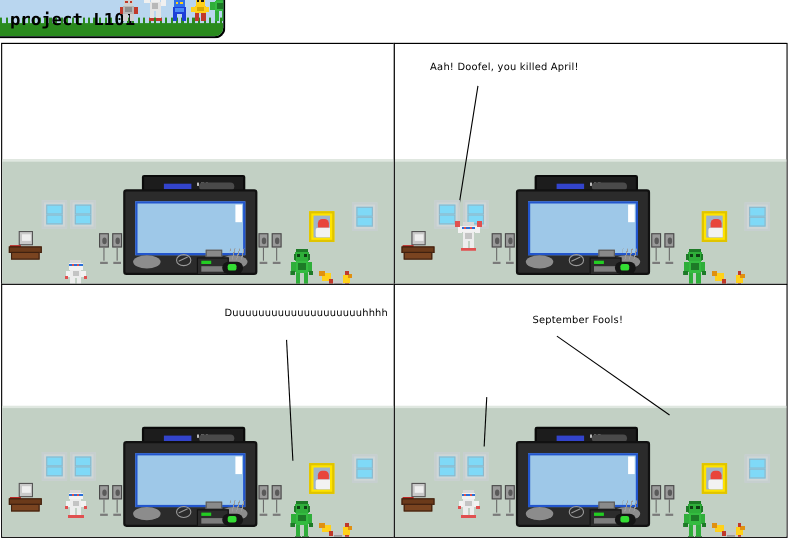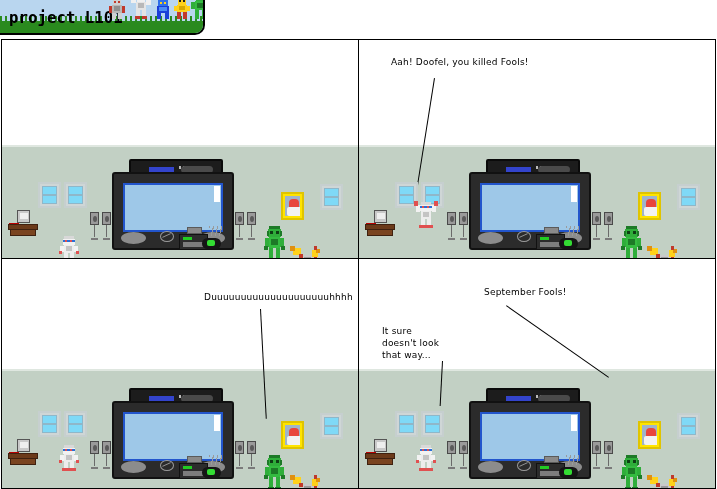--- a/index.html
+++ b/index.html
@@ -440,21 +440,21 @@
         <rect x="9" y="17" width="4" height="4" fill="#c0392b"></rect>
         <rect x="24" y="12" width="3" height="3" fill="#c0392b"></rect>
         <rect x="24" y="1" width="3" height="4" fill="#c0392b"></rect>
       </svg>
     </div>
   </div>
 
   <div class="panel">
     <div class="floor"></div>
 
-    <div class="speech" style="left:32px;top:16px;">Aah! Doofel, you killed Fools!</div>
+    <div class="speech" style="left:32px;top:16px;">Aah! Doofel, you killed April!</div>
     <div class="tail" style="left:75px;top:38px;width:1px;height:125px;transform:rotate(9deg);"></div>
 
     <div class="window" style="left:36px;top:142px;">
       <div class="pane"></div>
       <div class="pane"></div>
     </div>
     <div class="window" style="left:62px;top:142px;">
       <div class="pane"></div>
       <div class="pane"></div>
     </div>
@@ -567,21 +567,21 @@
         <rect x="9" y="17" width="4" height="4" fill="#c0392b"></rect>
         <rect x="24" y="12" width="3" height="3" fill="#c0392b"></rect>
         <rect x="24" y="1" width="3" height="4" fill="#c0392b"></rect>
       </svg>
     </div>
   </div>
 
   <div class="panel">
     <div class="floor"></div>
 
-    <div class="speech" style="left:202px;top:32px;">Duuuuuuuuuuuuuuuuuuuuhhhh</div>
+    <div class="speech" style="left:202px;top:20px;">Duuuuuuuuuuuuuuuuuuuuhhhh</div>
     <div class="tail" style="left:258px;top:50px;width:1px;height:110px;transform:rotate(-3deg);"></div>
 
     <div class="window" style="left:36px;top:152px;">
       <div class="pane"></div>
       <div class="pane"></div>
     </div>
     <div class="window" style="left:62px;top:152px;">
       <div class="pane"></div>
       <div class="pane"></div>
     </div>
@@ -697,23 +697,20 @@
       </svg>
     </div>
   </div>
 
   <div class="panel">
     <div class="floor"></div>
 
     <div class="speech" style="left:125px;top:27px;">September Fools!</div>
     <div class="tail" style="left:147px;top:47px;width:1px;height:125px;transform:rotate(-55deg);"></div>
 
-    <div class="speech" style="left:23px;top:66px;">It sure
-doesn't look
-that way...</div>
     <div class="tail" style="left:83px;top:102px;width:1px;height:45px;transform:rotate(3deg);"></div>
 
     <div class="window" style="left:36px;top:152px;">
       <div class="pane"></div>
       <div class="pane"></div>
     </div>
     <div class="window" style="left:62px;top:152px;">
       <div class="pane"></div>
       <div class="pane"></div>
     </div>

